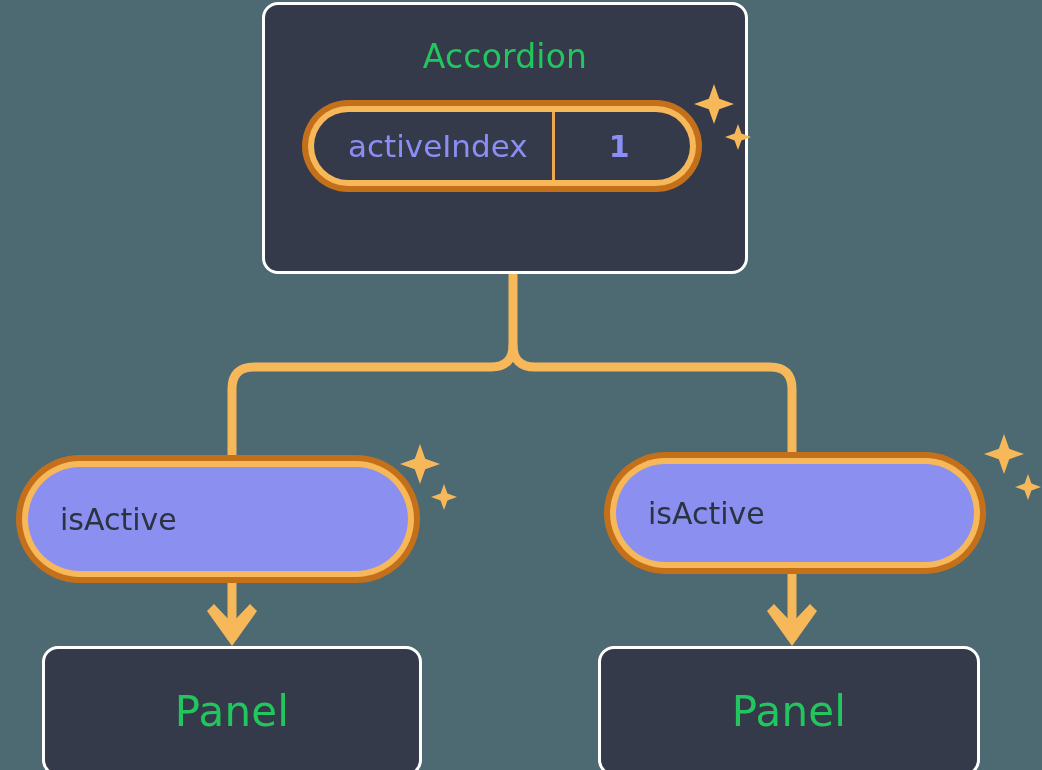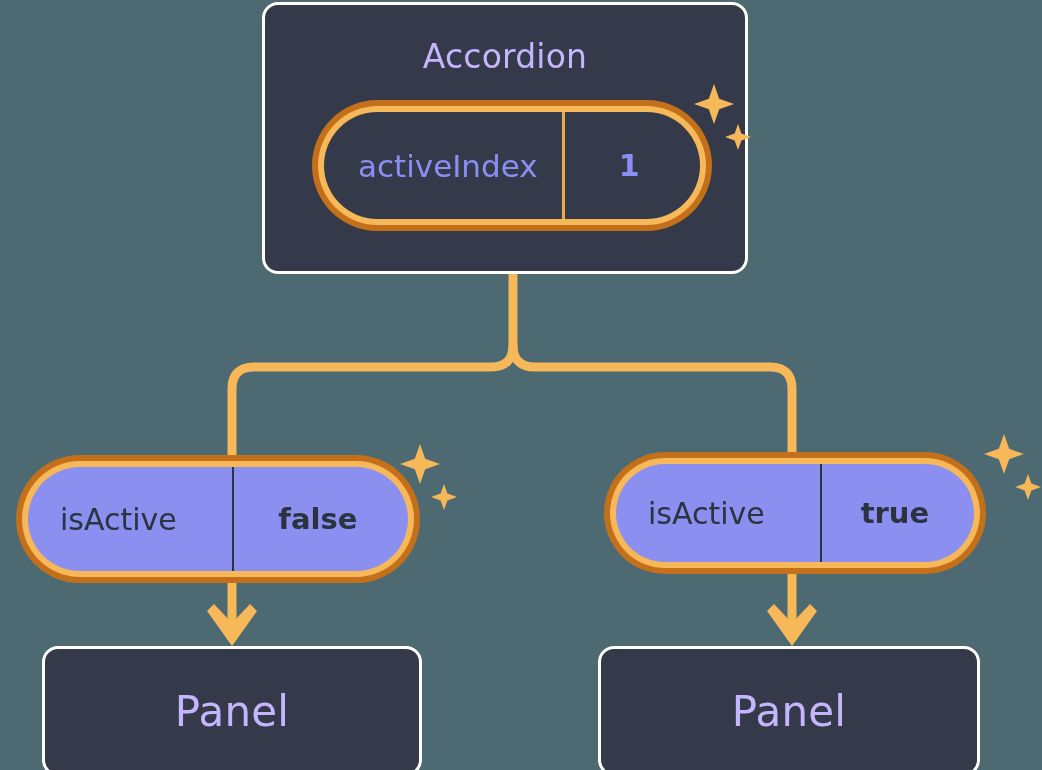--- a/index.html
+++ b/index.html
@@ -38,21 +38,21 @@
   
   .card {
     position: absolute;
     background: #343a4a;
     border: 3px solid #ffffff;
     border-radius: 16px;
     z-index: 2;
   }
 
   .card-title {
-    color: #c4b5fd;
+    color: #22c55e;
     font-size: 33px;
     font-weight: 400;
     text-align: center;
     letter-spacing: 0.2px;
   }
 
   
   #accordion-card {
     left: 262px;
     top: 2px;
@@ -141,24 +141,24 @@
   .pill-purple .pill-val {
     font-size: 29px;
     font-weight: 700;
     padding: 0 34px 0 28px;
     border-left: 2px solid #2b3240;
     flex: 1 1 auto;
   }
 
   
   #pill-active-index {
-    left: 312px;
+    left: 302px;
     top: 100px;
     width: 400px;
-    height: 131px;
+    height: 92px;
   }
   #pill-is-active-left {
     left: 16px;
     top: 455px;
     width: 404px;
     height: 128px;
   }
   #pill-is-active-right {
     left: 604px;
     top: 452px;
@@ -210,30 +210,28 @@
         <span class="pill-key">activeIndex</span>
         <span class="pill-val">1</span>
       </div>
     </div>
   </div>
 
   <div class="pill pill-purple" id="pill-is-active-left">
     <div class="pill-inner">
       <div class="pill-body">
         <span class="pill-key">isActive</span>
-        <span class="pill-val">false</span>
       </div>
     </div>
   </div>
 
   <div class="pill pill-purple" id="pill-is-active-right">
     <div class="pill-inner">
       <div class="pill-body">
         <span class="pill-key">isActive</span>
-        <span class="pill-val">true</span>
       </div>
     </div>
   </div>
 
   <div class="card panel-card" id="panel-card-left">
     <div class="card-title">Panel</div>
   </div>
 
   <div class="card panel-card" id="panel-card-right">
     <div class="card-title">Panel</div>

